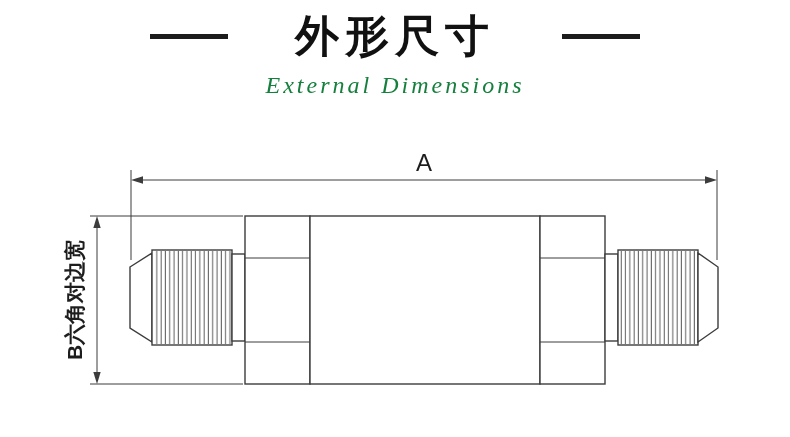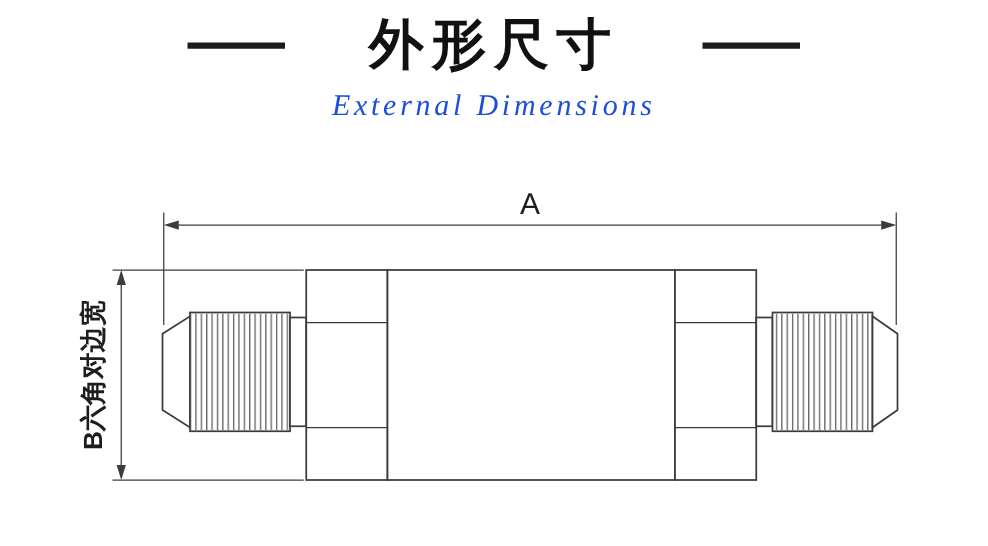--- a/index.html
+++ b/index.html
@@ -22,21 +22,21 @@
     font-size:44px;font-weight:bold;color:#111111;
     letter-spacing:6px;line-height:1.1;
     font-family:"Liberation Sans", sans-serif;
     white-space:nowrap;
   }
   .page-subtitle{
     position:absolute;top:72px;left:0;width:790px;
     text-align:center;
     font-family:"Liberation Serif","DejaVu Serif",serif;
     font-style:italic;
-    font-size:24px;color:#1d4ed8;letter-spacing:3px;
+    font-size:24px;color:#15803d;letter-spacing:3px;
   }
   svg{position:absolute;top:0;left:0;}
   .outline{fill:#ffffff;stroke:#3c3c3c;stroke-width:1.4;}
   .thin{stroke:#3c3c3c;stroke-width:1;fill:none;}
   .arrow{fill:#3c3c3c;stroke:none;}
   .dim-label{
     font-family:"Liberation Sans", sans-serif;
     fill:#1d1d1d;
   }
 </style>

